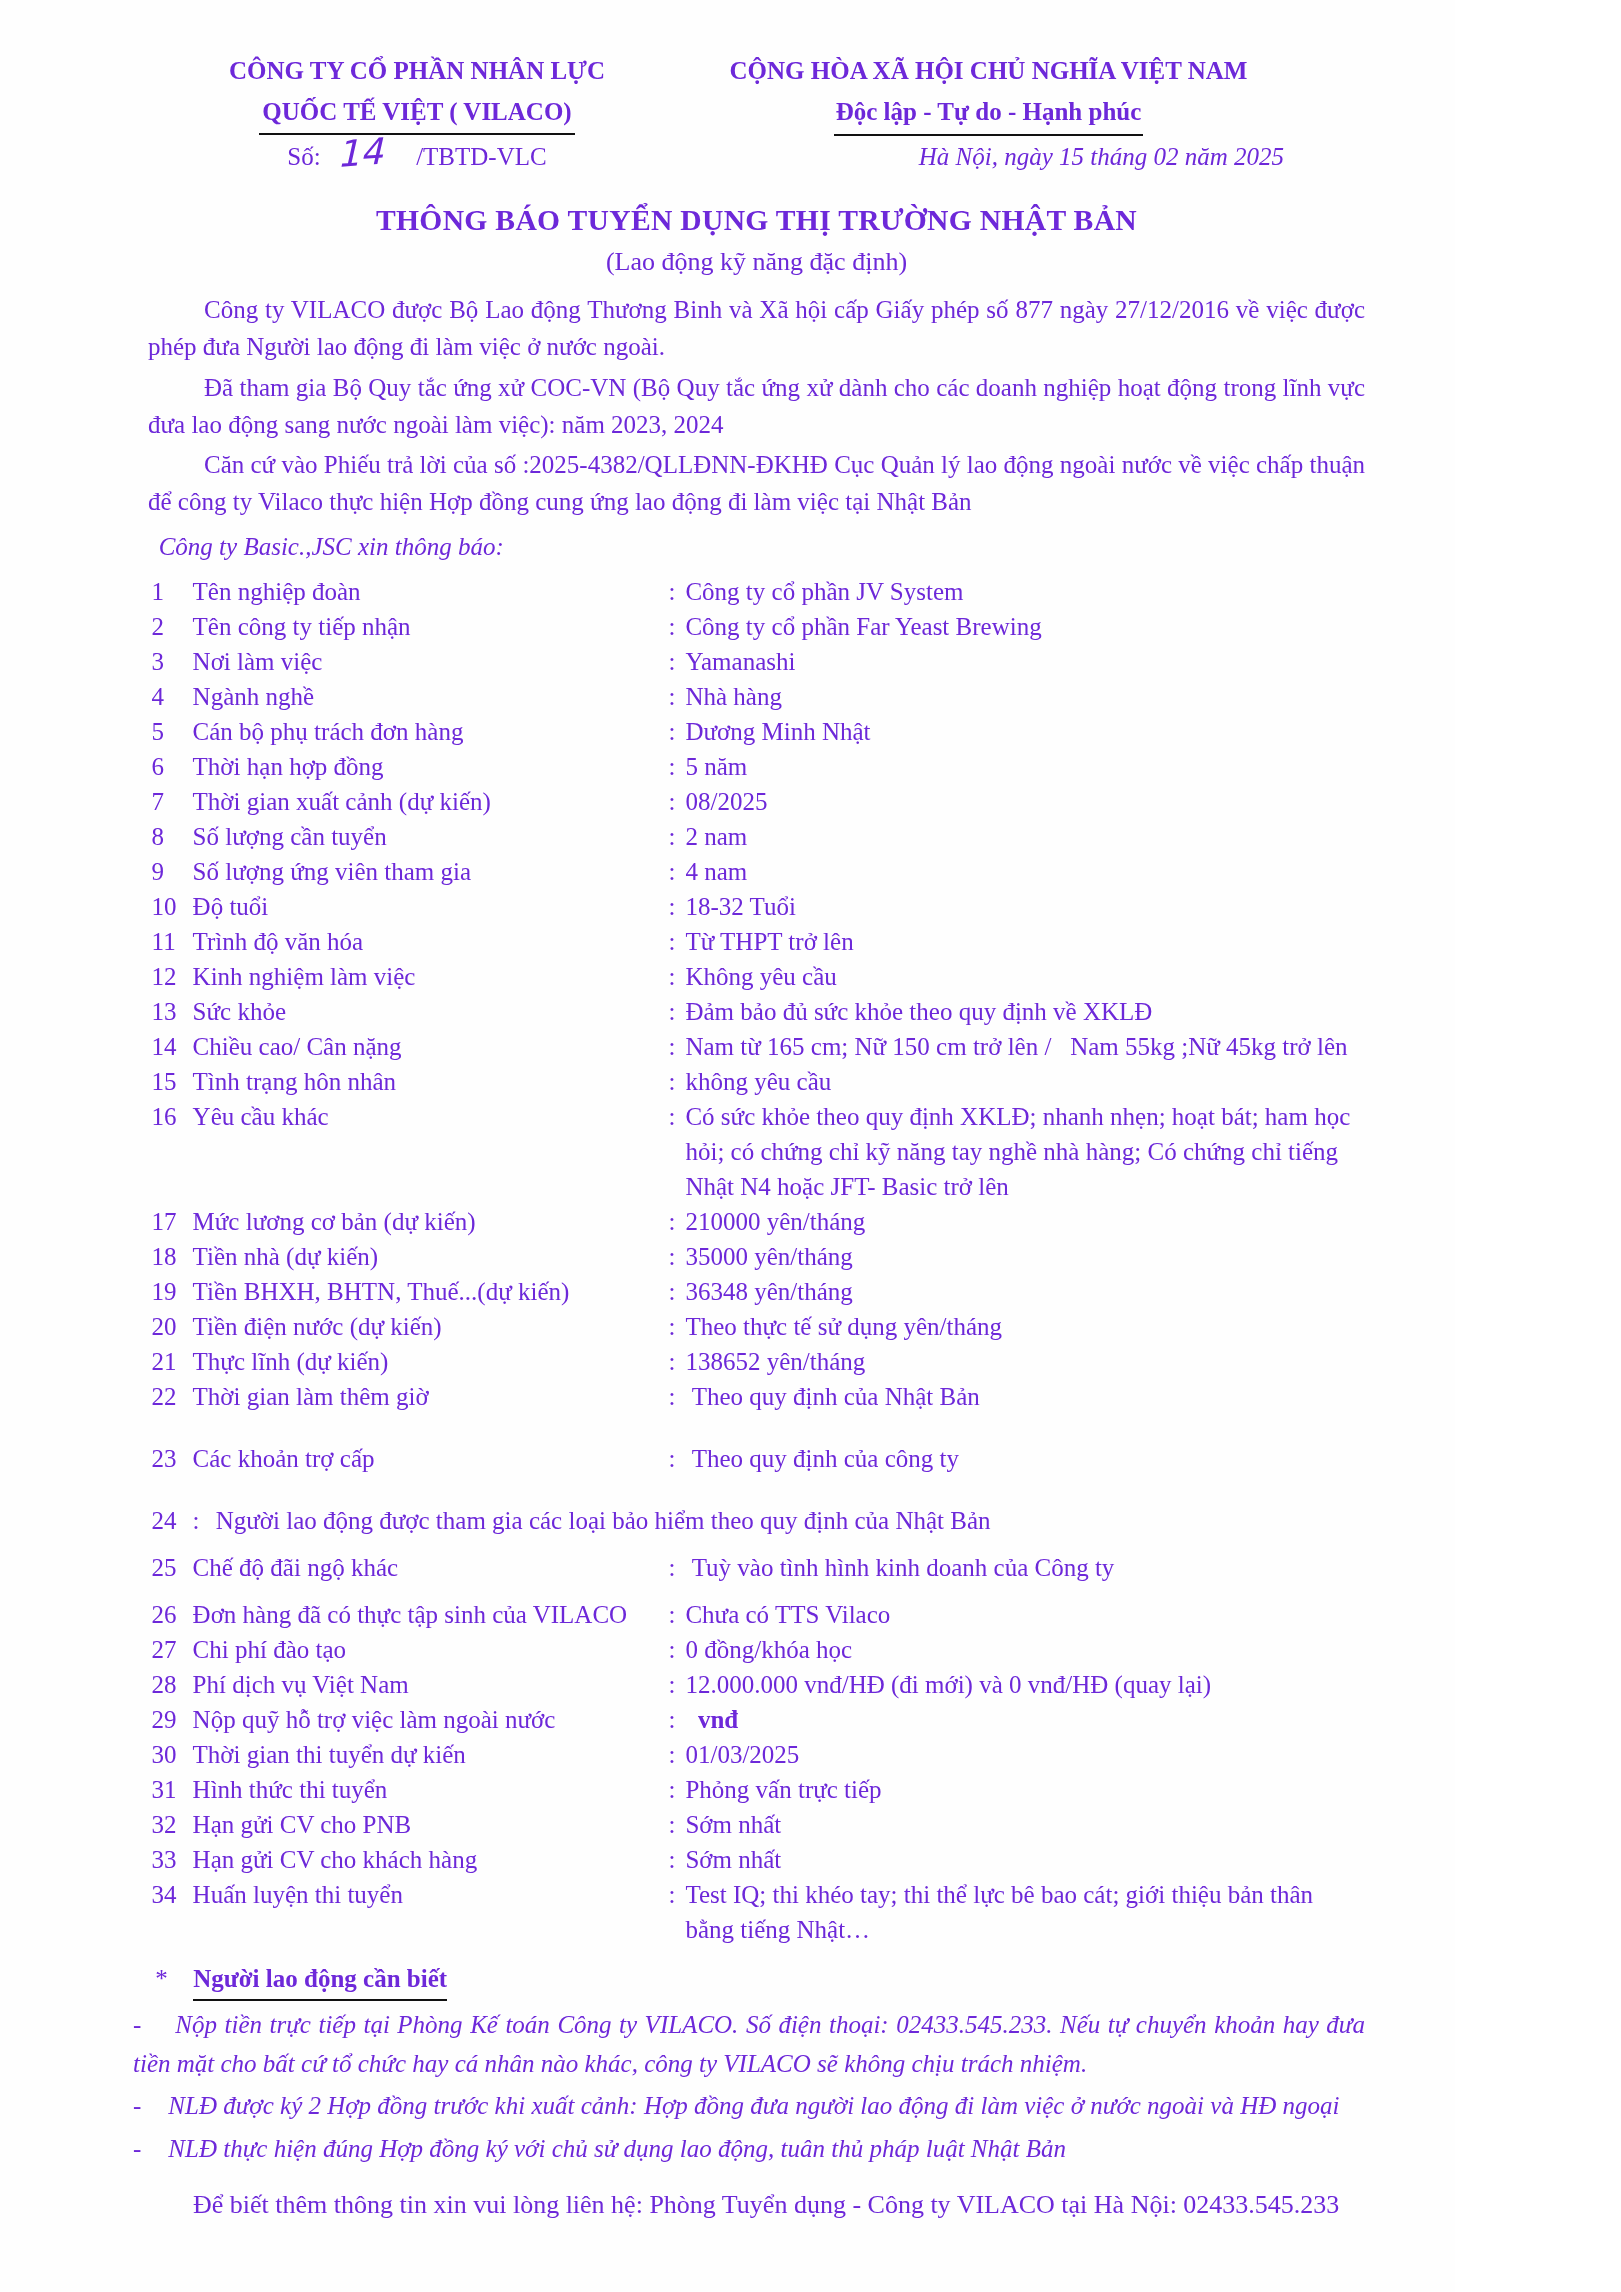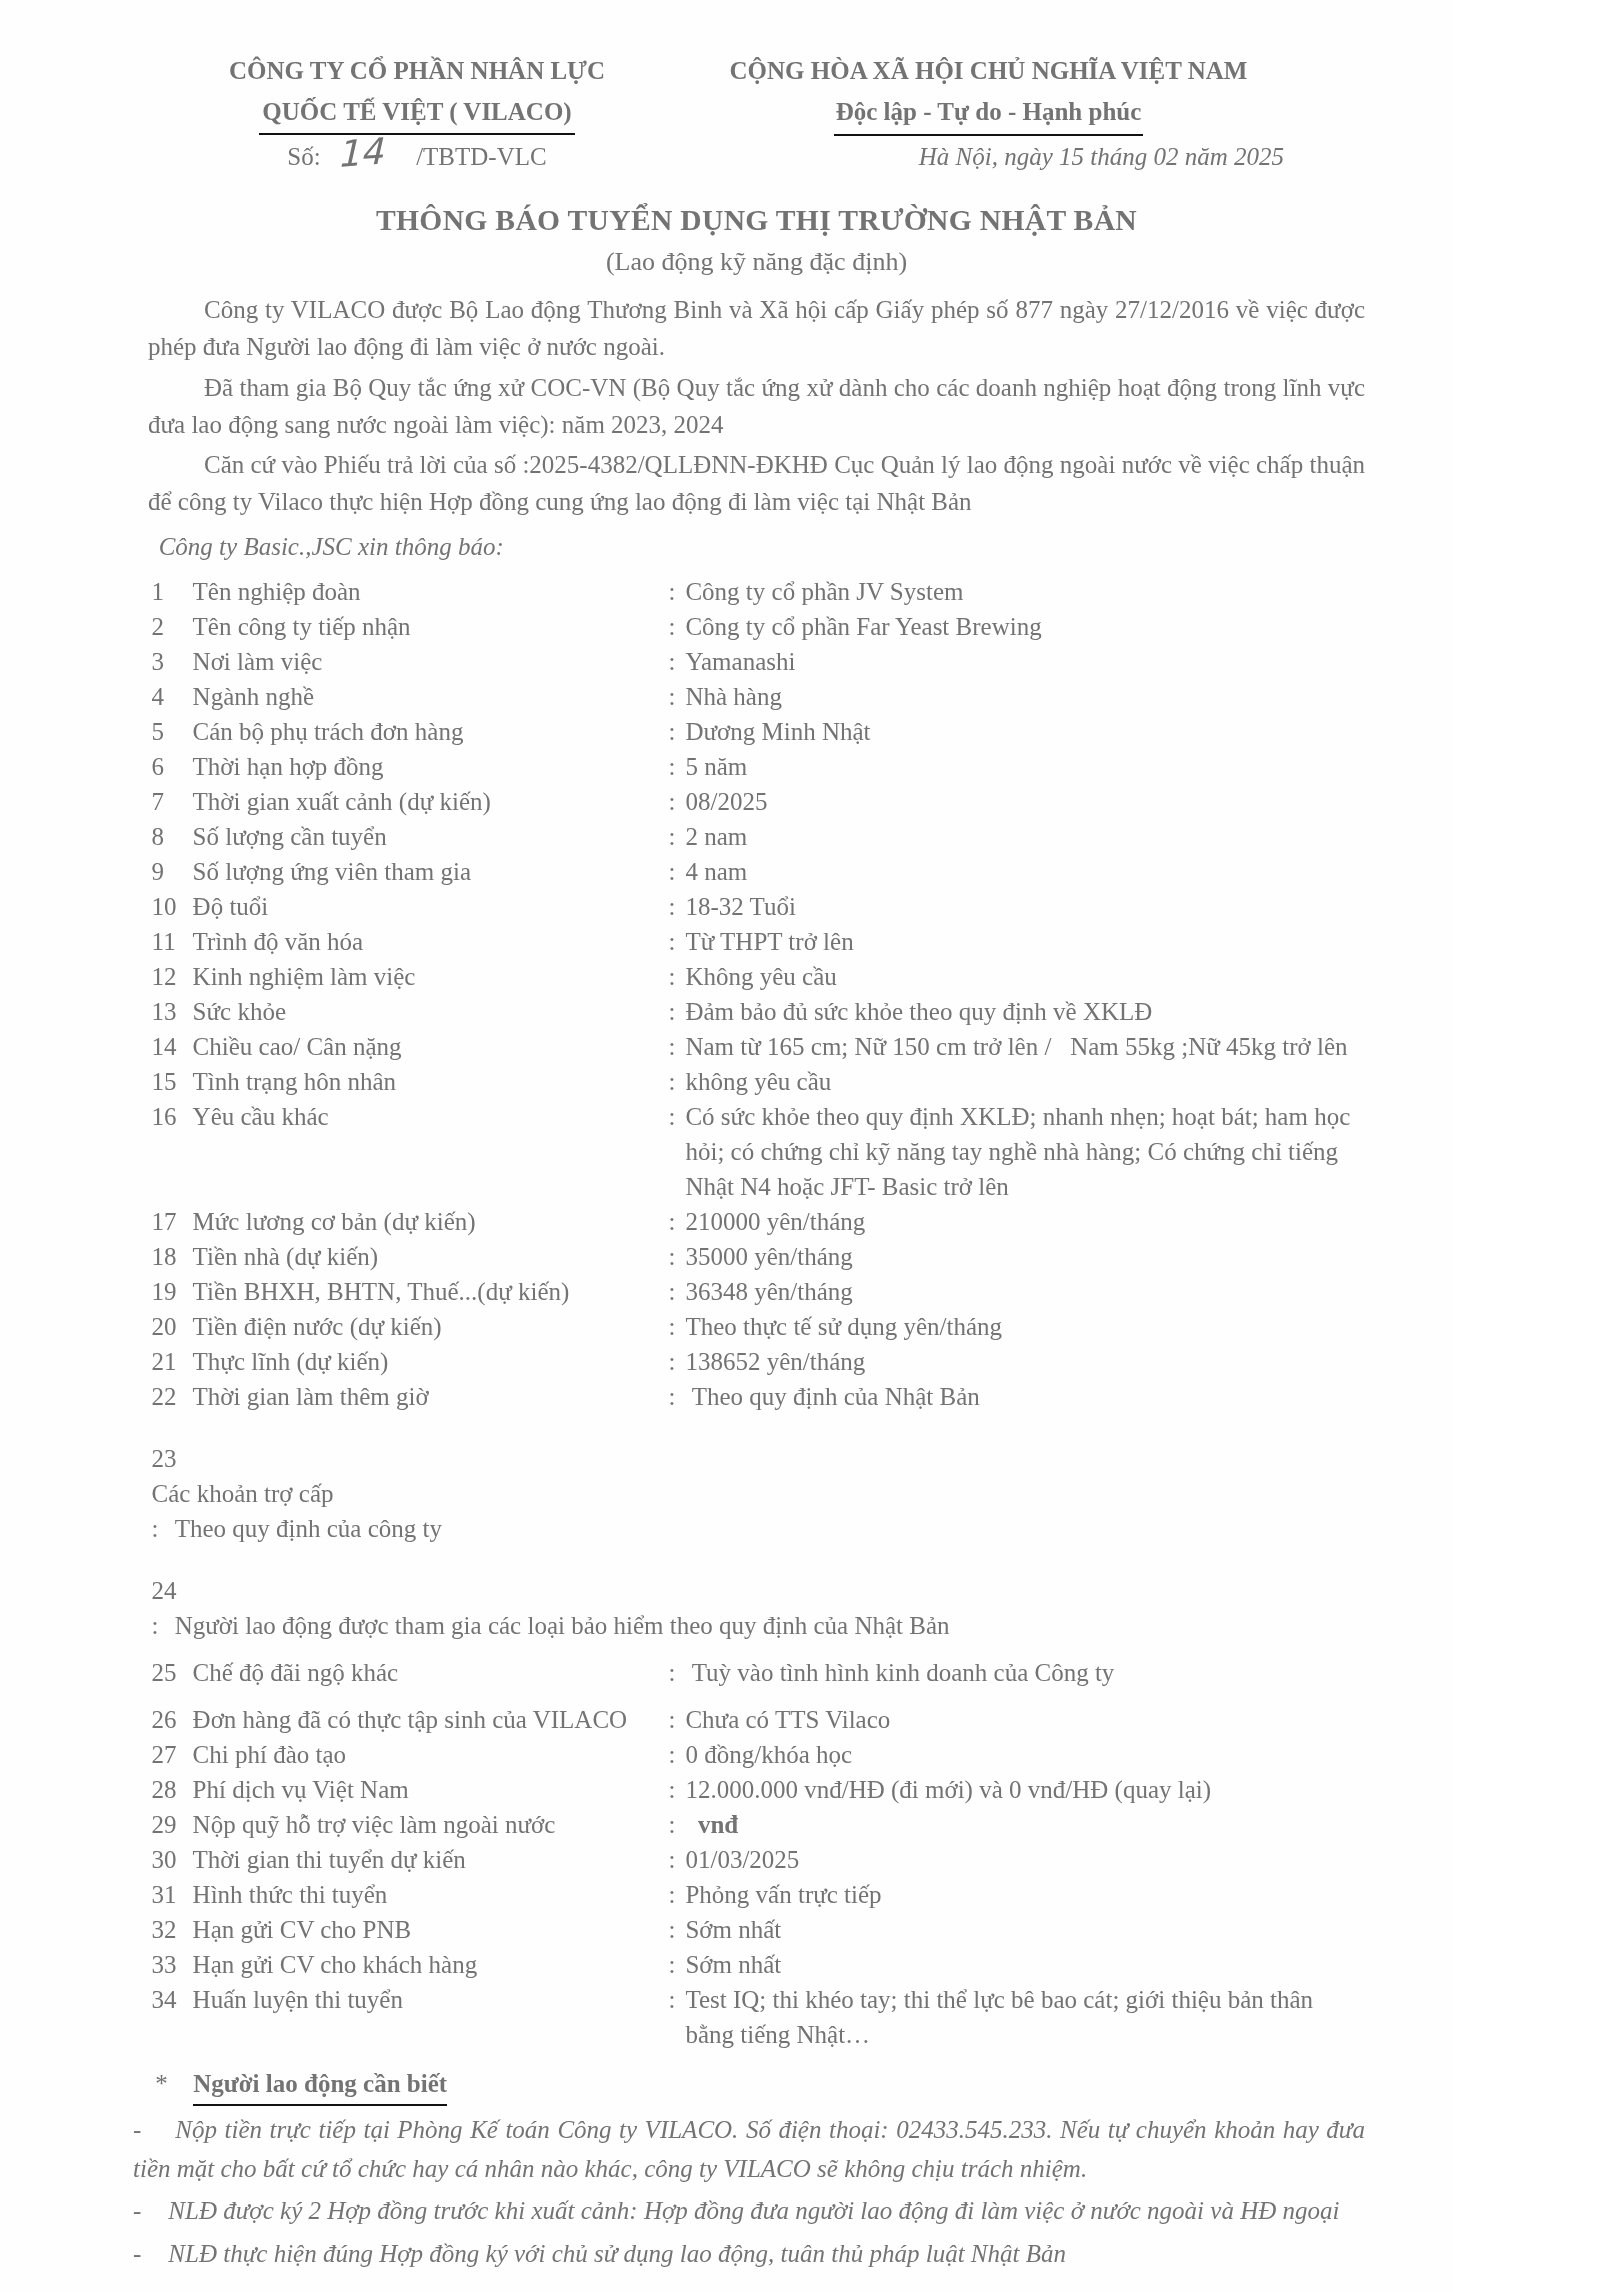--- a/index.html
+++ b/index.html
@@ -1,21 +1,21 @@
 <!DOCTYPE html>
 <html style="font-size:14.3px"><head>
 <meta charset="utf-8">
 <style>
   html,body{margin:0;padding:0;background:#ffffff;}
   .page{
     position:relative;
     width:1455px;height:2293px;
     box-sizing:border-box;
     background:#fefefe;
-    color:#737373;
+    color:#6d28d9;
     font-family:"Liberation Serif", serif;
     font-size:25px;
     padding:50px 90px 0 148px;
     overflow:hidden;
   }
   
   .header{display:flex;justify-content:space-between;line-height:41px;}
   .h-left{width:466px;margin-left:36px;text-align:center;font-weight:bold;}
   .h-left .u{display:inline-block;border-bottom:2.7px solid #111;padding:0 3.6px 0.9px 3.6px;}
   .doc-no-line{font-weight:normal;}
@@ -33,21 +33,21 @@
   
   .title{margin-top:23px;text-align:center;font-weight:bold;font-size:29.6px;letter-spacing:0.3px;line-height:41px;}
   .subtitle{margin-top:3.6px;text-align:center;font-size:26px;line-height:36px;}
   
   .para{margin:10.7px 0 0 0;line-height:37px;text-align:justify;text-indent:56px;}
   .para.tight{margin-top:3.6px;}
   .announce{margin:7.2px 0 0 0;padding-left:10.7px;font-style:italic;line-height:37px;}
   
   .table{margin-top:9px;}
   .doc-row{display:flex;padding-left:3.6px;line-height:35px;min-height:35px;}
-  .doc-row.gap-lg{margin-top:27px;flex-direction:column;}
+  .doc-row.gap-lg{margin-top:27px;}
   .doc-row.gap-sm{margin-top:12px;}
   .col-no{width:41px;flex:none;}
   .col-label{width:476px;flex:none;}
   .col-val{flex:1;display:flex;align-items:flex-start;}
   .colon{flex:none;margin-right:9.9px;}
   .val-text{flex:1;white-space:pre-wrap;}
   .val-text.b{font-weight:bold;}
   
   .notes-heading{display:flex;margin-top:12.5px;line-height:39px;padding-left:7.2px;}
   .star{width:38px;flex:none;}

